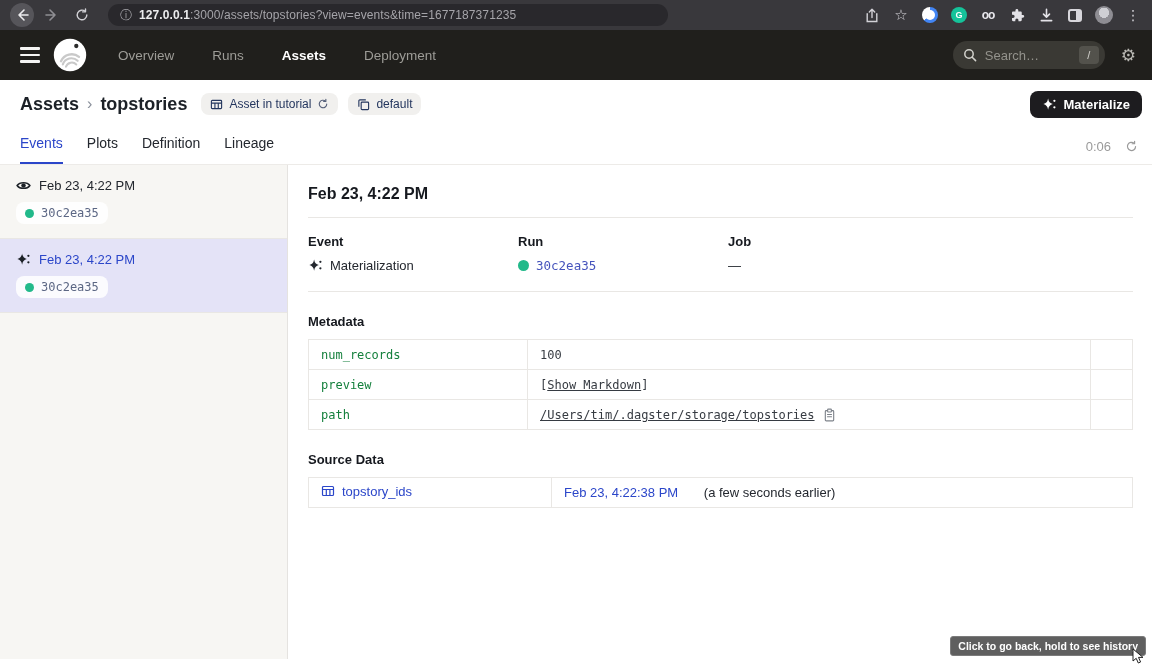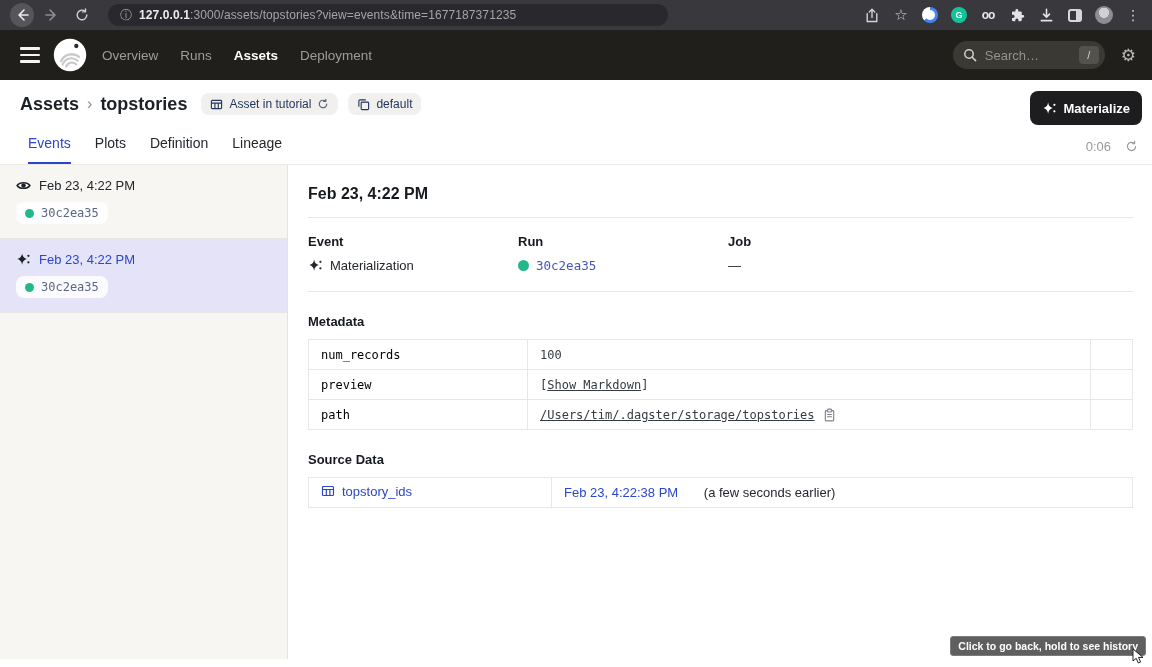--- a/index.html
+++ b/index.html
@@ -46,45 +46,45 @@
 
   
   .appnav {
     height: 50px; background: #201f1c; display: flex; align-items: center;
     padding: 0 16px; flex-shrink: 0;
   }
   .hamburger { width: 20px; display: flex; flex-direction: column; gap: 4px; margin: 0 12px 0 4px; }
   .hamburger span { height: 2.5px; background: #f5f5f3; border-radius: 1px; }
   .logo { width: 36px; height: 36px; margin-right: 14px; }
   .nav-links { display: flex; align-items: center; gap: 22px; }
-  .nav-link { font-size: 13.5px; font-weight: 500; color: #9d9c97; cursor: pointer; }
+  .nav-link { font-size: 13.5px; font-weight: 500; color: #9d9c97; cursor: pointer; margin-left: 16px; }
   .nav-link.active { color: #ffffff; font-weight: 700; }
   .appnav-right { margin-left: auto; display: flex; align-items: center; gap: 16px; }
   .search-pill { width: 152px; height: 28px; border-radius: 14px; background: #3a3934;
     display: flex; align-items: center; gap: 8px; padding: 0 6px 0 10px; }
   .search-pill .ph { font-size: 13px; color: #93928c; flex: 1; }
   .kbd-slash { width: 20px; height: 18px; border-radius: 4px; background: #53524c;
     color: #d3d2cd; font-size: 11px; display: flex; align-items: center; justify-content: center; }
   .gear-glyph { color: #b9b8b3; font-size: 17px; }
 
   
   .page-header { background: #fff; padding: 13px 20px 10px; display: flex; align-items: center; position: relative; }
   .crumbs { display: flex; align-items: center; gap: 8px; font-size: 18px; font-weight: 600; color: #1c2127; }
   .crumb-sep { color: #8a909b; font-weight: 400; font-size: 16px; }
   .tags { display: flex; align-items: center; gap: 10px; margin-left: 14px; }
   .tag-pill { display: inline-flex; align-items: center; gap: 6px; background: #f1f0ee;
     border-radius: 8px; padding: 4px 9px; font-size: 12px; color: #24365e; font-weight: 500; }
   .tag-pill svg { flex-shrink: 0; }
-  .btn-materialize { position: absolute; right: 10px; top: 11px; height: 34px;
+  .btn-materialize { position: absolute; right: 10px; top: 11px; height: 27px;
     background: #1d1c1f; color: #ffffff; border: none; border-radius: 8px;
     display: flex; align-items: center; gap: 7px; padding: 0 12px;
     font-size: 13px; font-weight: 600; font-family: inherit; cursor: pointer; }
 
   
-  .tab-row { display: flex; align-items: flex-end; gap: 24px; padding: 2px 28px 0;
+  .tab-row { display: flex; align-items: flex-end; gap: 24px; padding: 2px 20px 0;
     border-bottom: 1px solid #edebe8; position: relative; height: 40px; }
   .tab { font-size: 14px; color: #23272e; padding-bottom: 11px; cursor: pointer; border-bottom: 2px solid transparent; }
   .tab.active { color: #2b46c9; font-weight: 500; border-bottom-color: #2b46c9; }
   .timer { position: absolute; right: 14px; bottom: 10px; display: flex; align-items: center; gap: 14px;
     color: #9a9a9a; font-size: 13px; }
 
   
   .layout { display: flex; height: 494px; }
   .sidebar { width: 288px; flex-shrink: 0; background: #f7f6f3; border-right: 1px solid #e5e3e0; }
   .event-item { padding: 13px 16px 14px; border-bottom: 1px solid #e9e7e4; cursor: pointer; }
@@ -102,21 +102,21 @@
   .hdiv { border: none; border-top: 1px solid #e9e7e4; margin-top: 14px; }
   .info-row { display: flex; margin-top: 16px; }
   .info-col { width: 210px; }
   .info-label { font-size: 13px; font-weight: 700; color: #16191f; }
   .info-value { margin-top: 9px; display: flex; align-items: center; gap: 7px; font-size: 13px; color: #23272e; }
   .mono-link { font-family: "DejaVu Sans Mono", monospace; font-size: 12.5px; color: #4553bc; cursor: pointer; }
   .section-heading { font-size: 13px; font-weight: 700; color: #16191f; margin-top: 22px; }
   table.meta { border-collapse: collapse; width: 100%; margin-top: 10px; }
   table.meta td { border: 1px solid #e9e7e4; height: 30px; padding: 0 12px;
     font-family: "DejaVu Sans Mono", monospace; font-size: 12px; }
-  td.k { width: 219px; color: #000000; }
+  td.k { width: 219px; color: #15803d; }
   td.v { color: #363b42; }
   td.x { width: 42px; }
   .md-link { color: #363b42; text-decoration: underline; cursor: pointer; }
   .path-cell { display: flex; align-items: flex-end; gap: 8px; }
   table.src { border-collapse: collapse; width: 100%; margin-top: 10px; }
   table.src td { border: 1px solid #e9e7e4; height: 30px; padding: 0 12px; font-size: 13px; }
   td.src-asset { width: 243px; }
   .asset-link { display: inline-flex; align-items: center; gap: 7px; color: #2b46c9; cursor: pointer; }
   .src-time { color: #2b46c9; cursor: pointer; }
   .src-note { color: #23272e; margin-left: 22px; }

